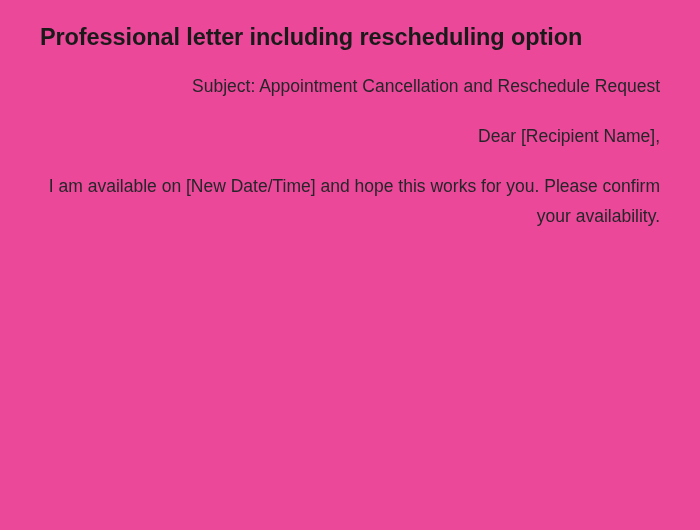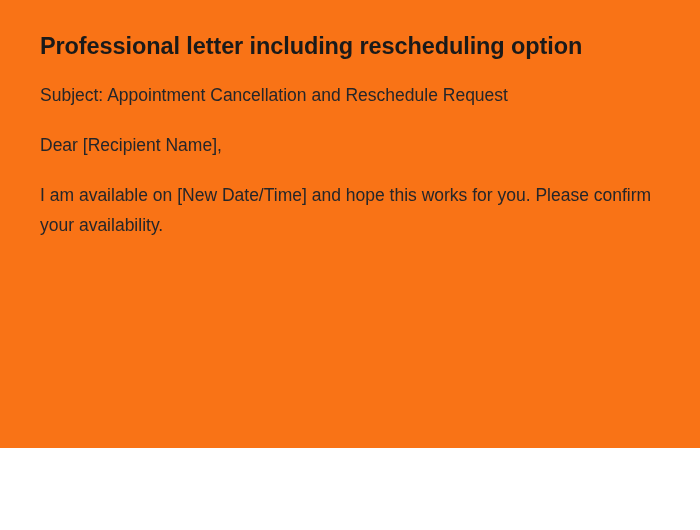--- a/index.html
+++ b/index.html
@@ -10,38 +10,39 @@
     width: 700px;
     height: 530px;
     background: #ffffff;
     font-family: "Liberation Sans", sans-serif;
     color: #202124;
     overflow: hidden;
   }
   .letter {
     box-sizing: border-box;
     width: 700px;
-    height: 448px;
-    padding: 31px 40px 0 40px;
-    background: #f97316;
+    height: 530px;
+    padding: 22px 40px 0 40px;
+    background: #ec4899;
   }
   .letter-title {
     font-size: 23.5px;
     font-weight: bold;
     line-height: 1.3;
     color: #1a1a1a;
     margin: 0 0 18px 0;
     letter-spacing: -0.1px;
   }
   .letter-para {
     font-size: 17.5px;
     line-height: 1.72;
     color: #25262a;
     margin: 0 0 20px 0;
     font-weight: 400;
+    text-align: right;
   }
   .letter-para:last-child {
     margin-bottom: 0;
   }
 </style>
 </head>
 <body>
 
 <div class="letter">
   <h1 class="letter-title">Professional letter including rescheduling option</h1>

